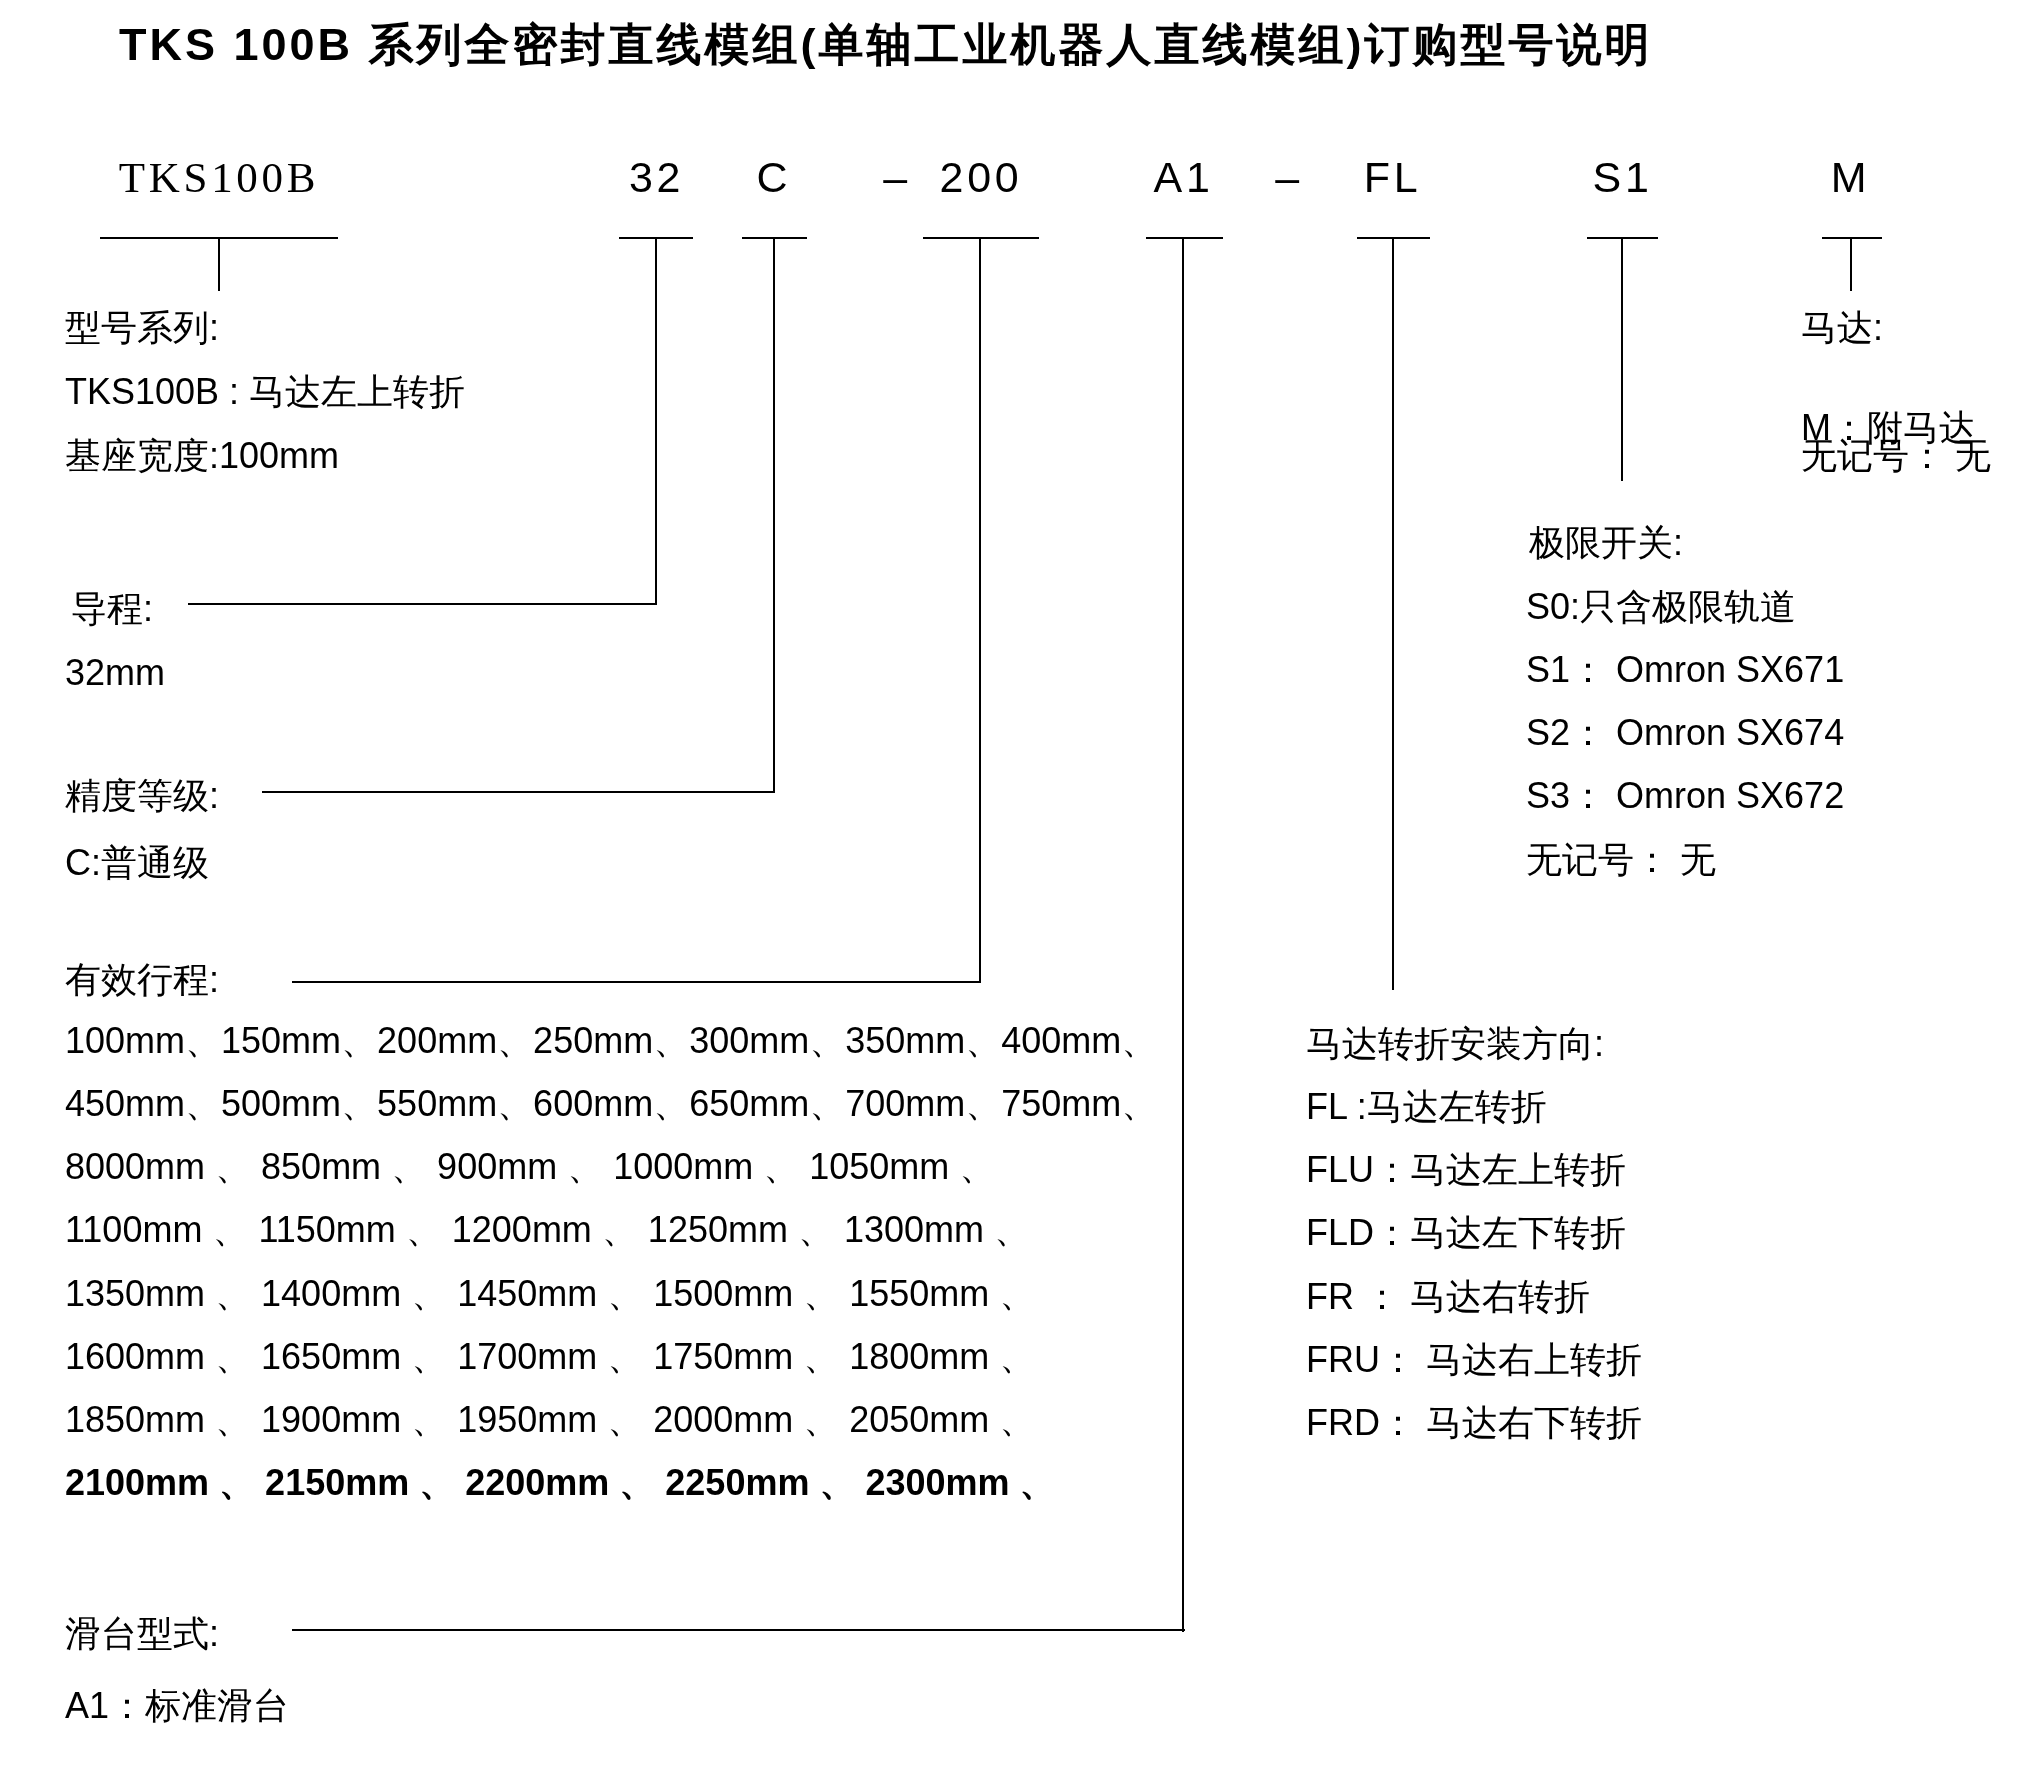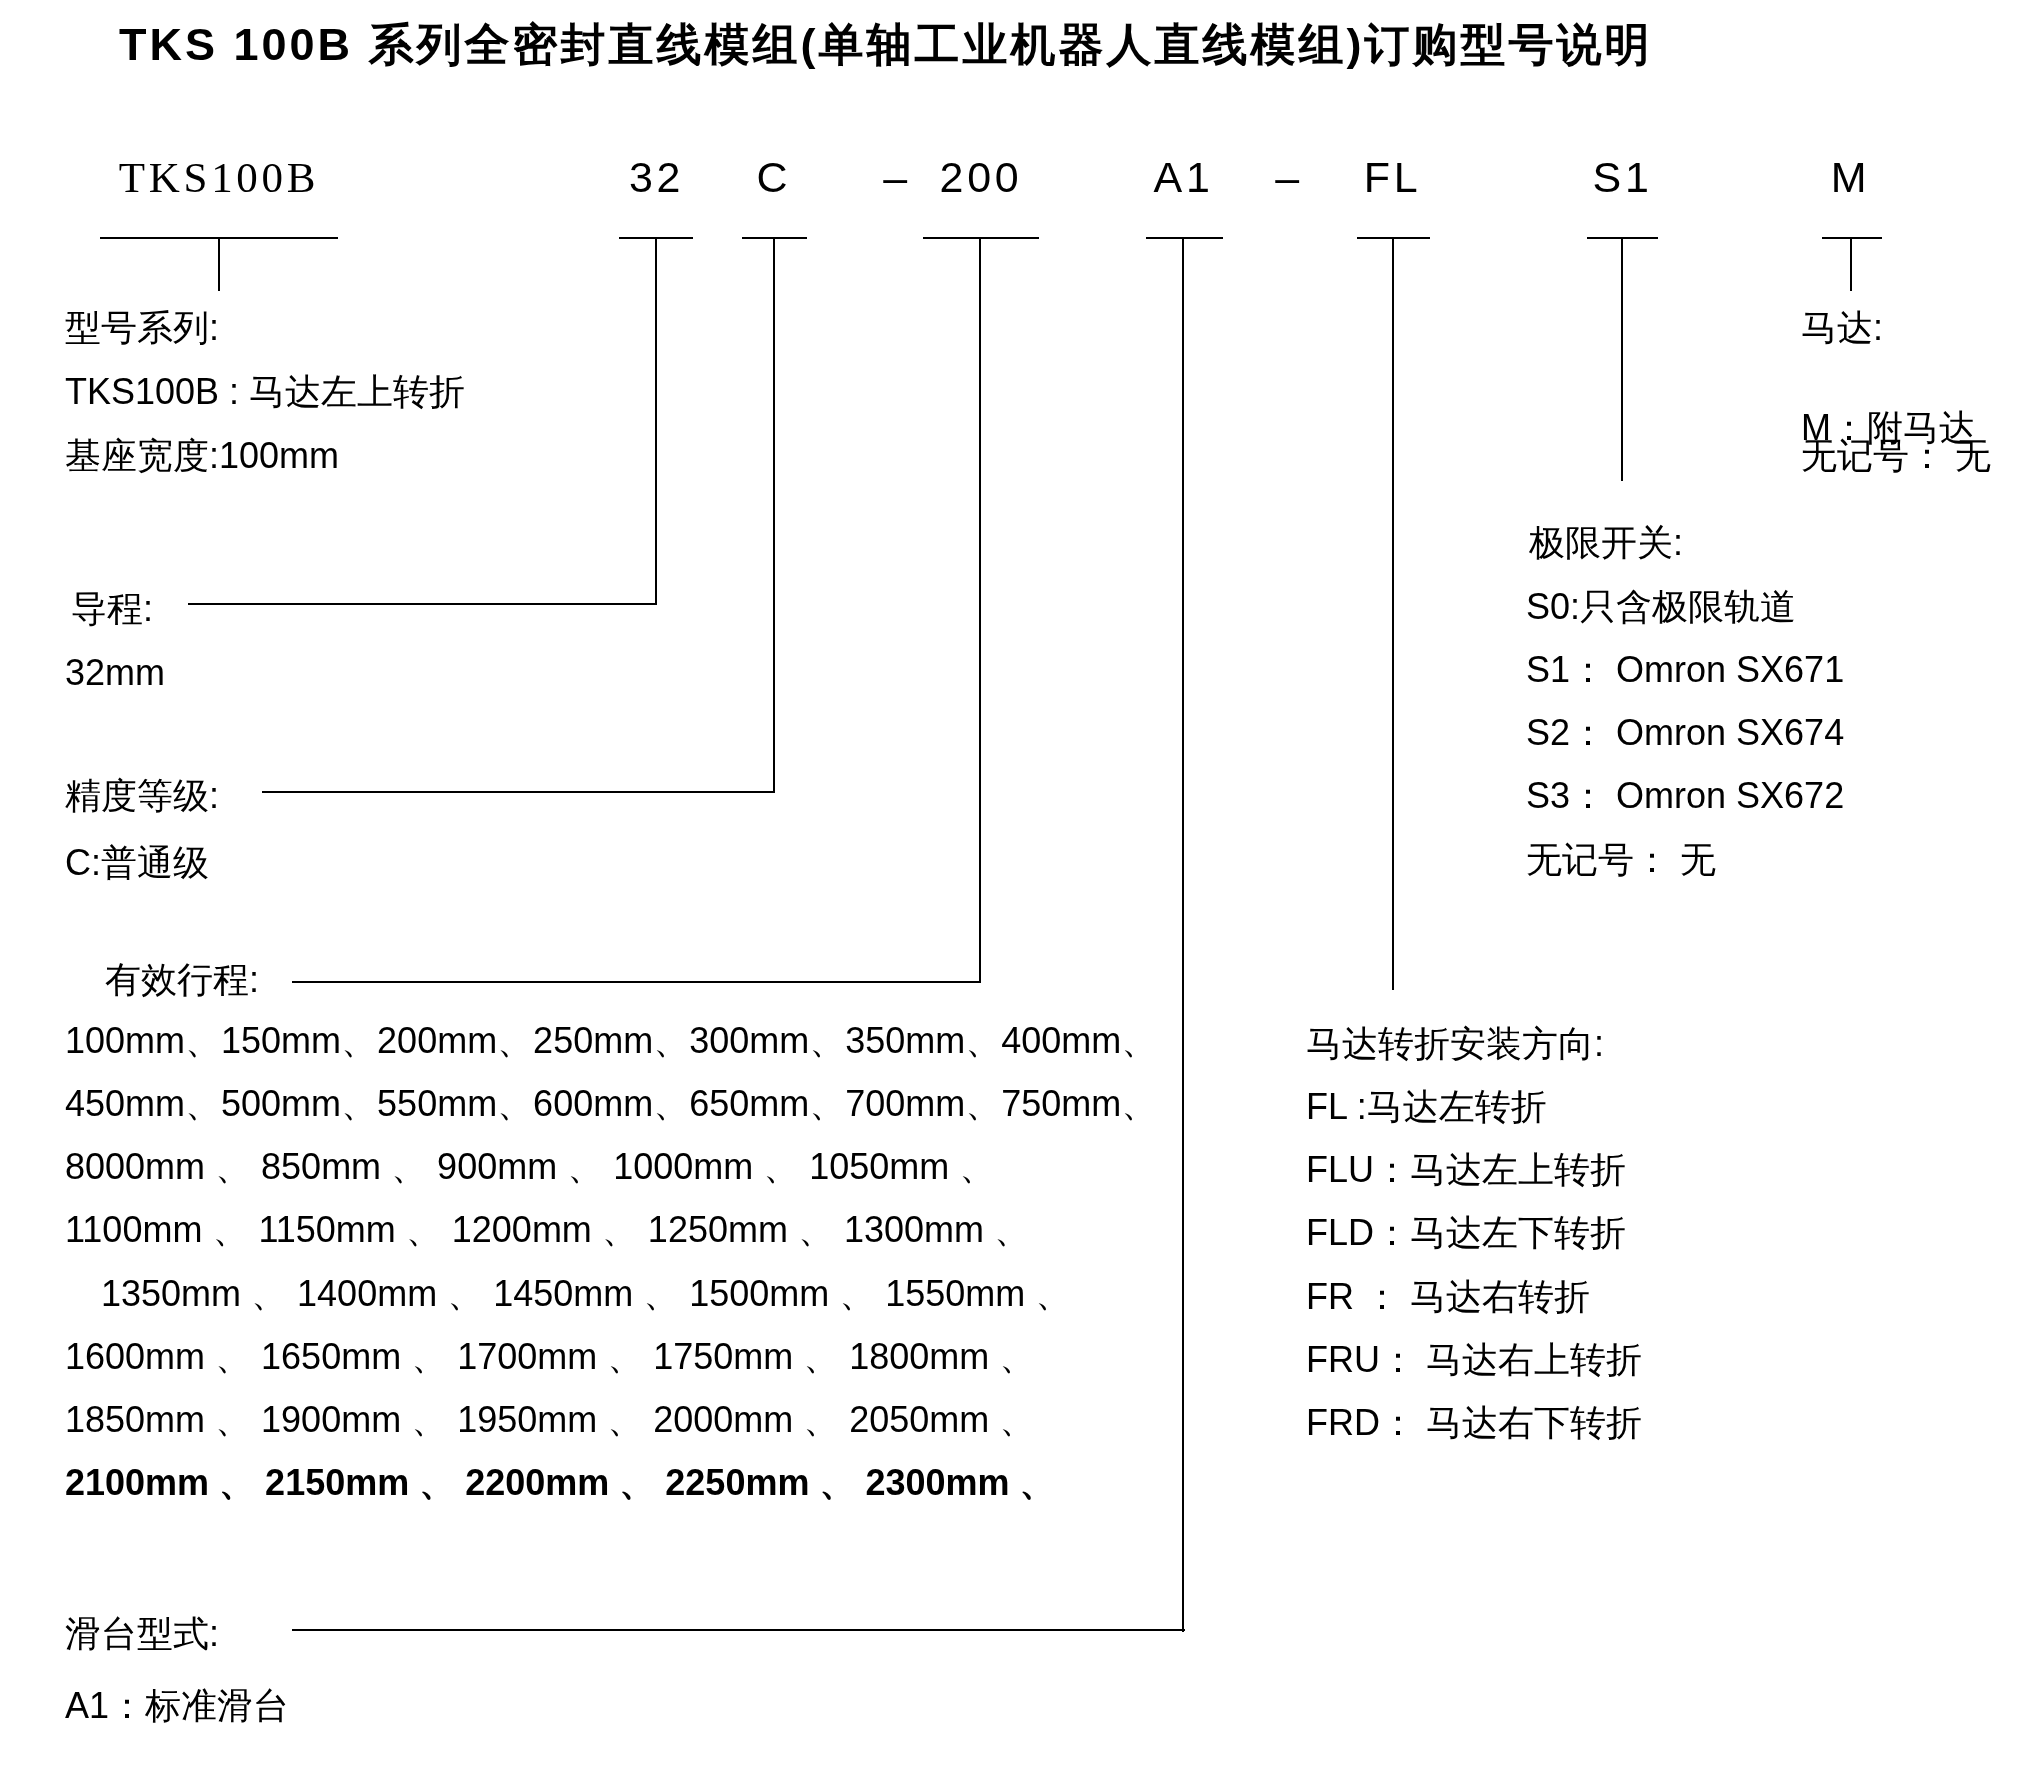--- a/index.html
+++ b/index.html
@@ -76,26 +76,26 @@
   <div class="abs txt" style="left:65px; top:304px;">型号系列:</div>
   <div class="abs txt" style="left:65px; top:368px;">TKS100B : 马达左上转折</div>
   <div class="abs txt" style="left:65px; top:432px;">基座宽度:100mm</div>
 
   <div class="abs txt" style="left:71px; top:585px;text-align:center;">导程:</div>
   <div class="abs txt" style="left:65px; top:652px;">32mm</div>
 
   <div class="abs txt" style="left:65px; top:772px;">精度等级:</div>
   <div class="abs txt" style="left:65px; top:839px;">C:普通级</div>
 
-  <div class="abs txt" style="left:65px; top:956px;margin-left:40px;">有效行程:</div>
+  <div class="abs txt" style="left:65px; top:956px;">有效行程:</div>
   <div class="abs txt" style="left:65px; top:1017px;">100mm、150mm、200mm、250mm、300mm、350mm、400mm、</div>
   <div class="abs txt" style="left:65px; top:1080px;">450mm、500mm、550mm、600mm、650mm、700mm、750mm、</div>
   <div class="abs txt" style="left:65px; top:1143px;">8000mm 、 850mm 、 900mm 、 1000mm 、 1050mm 、</div>
   <div class="abs txt" style="left:65px; top:1206px;">1100mm 、 1150mm 、 1200mm 、 1250mm 、 1300mm 、</div>
-  <div class="abs txt" style="left:65px; top:1270px;margin-left:36px;">1350mm 、 1400mm 、 1450mm 、 1500mm 、 1550mm 、</div>
+  <div class="abs txt" style="left:65px; top:1270px;">1350mm 、 1400mm 、 1450mm 、 1500mm 、 1550mm 、</div>
   <div class="abs txt" style="left:65px; top:1333px;">1600mm 、 1650mm 、 1700mm 、 1750mm 、 1800mm 、</div>
   <div class="abs txt" style="left:65px; top:1396px;">1850mm 、 1900mm 、 1950mm 、 2000mm 、 2050mm 、</div>
   <div class="abs txt" style="left:65px; top:1459px;font-weight:bold;">2100mm 、 2150mm 、 2200mm 、 2250mm 、 2300mm 、</div>
 
   <div class="abs txt" style="left:65px; top:1610px;">滑台型式:</div>
   <div class="abs txt" style="left:65px; top:1682px;">A1：标准滑台</div>
 
   <div class="abs txt" style="left:1306px; top:1020px;">马达转折安装方向:</div>
   <div class="abs txt" style="left:1306px; top:1083px;">FL :马达左转折</div>
   <div class="abs txt" style="left:1306px; top:1146px;">FLU：马达左上转折</div>

